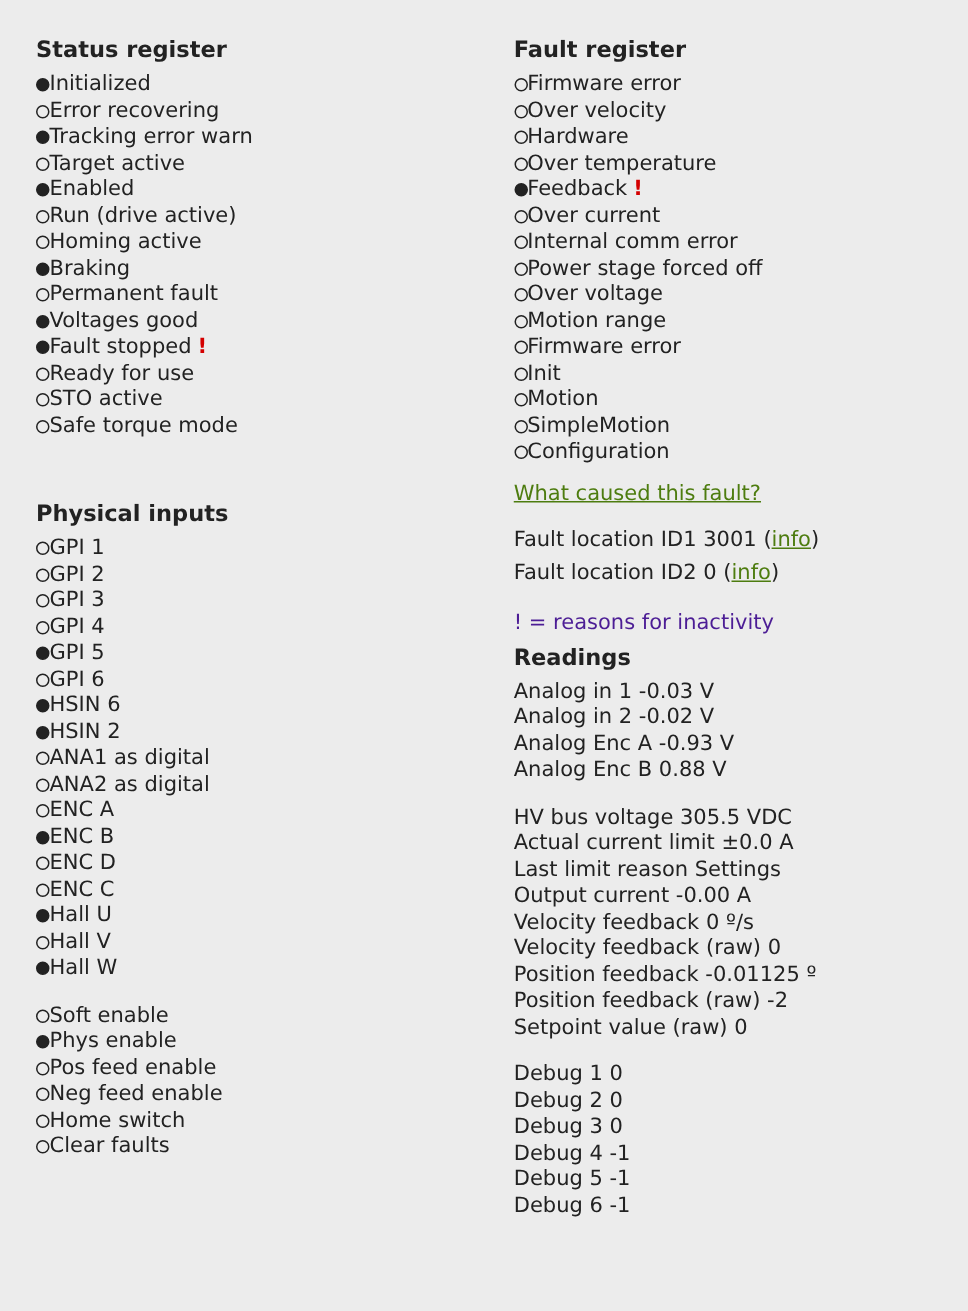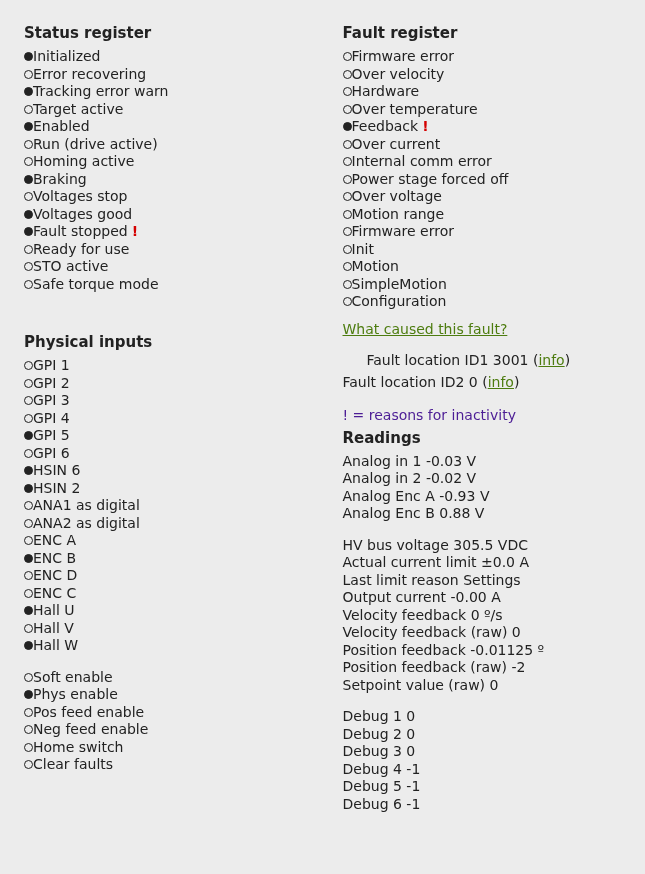--- a/index.html
+++ b/index.html
@@ -109,21 +109,21 @@
         <div class="item">
           <span class="dot"></span>
           <span>Homing active</span>
         </div>
         <div class="item">
           <span class="dot on"></span>
           <span>Braking</span>
         </div>
         <div class="item">
           <span class="dot"></span>
-          <span>Voltages stop</span>
+          <span>Permanent fault</span>
         </div>
         <div class="item">
           <span class="dot on"></span>
           <span>Voltages good</span>
         </div>
         <div class="item">
           <span class="dot on"></span>
           <span>Fault stopped</span>
           <span class="bang">!</span>
         </div>
@@ -308,21 +308,21 @@
         <div class="item">
           <span class="dot"></span>
           <span>Configuration</span>
         </div>
       </div>
 
     <div class="para">
       <a href="#" class="link">What caused this fault?</a>
     </div>
 
-    <div class="para" style="margin-top:14px;margin-left:24px;">
+    <div class="para" style="margin-top:14px;">
       <span>Fault location ID1 </span><span>3001</span>
       (<a href="#" class="link">info</a>)
     </div>
     <div class="reading">
       <span>Fault location ID2 </span><span>0</span>
       (<a href="#" class="link">info</a>)
     </div>
 
     <div class="para red" style="margin-top:16px;">! = reasons for inactivity</div>
 

